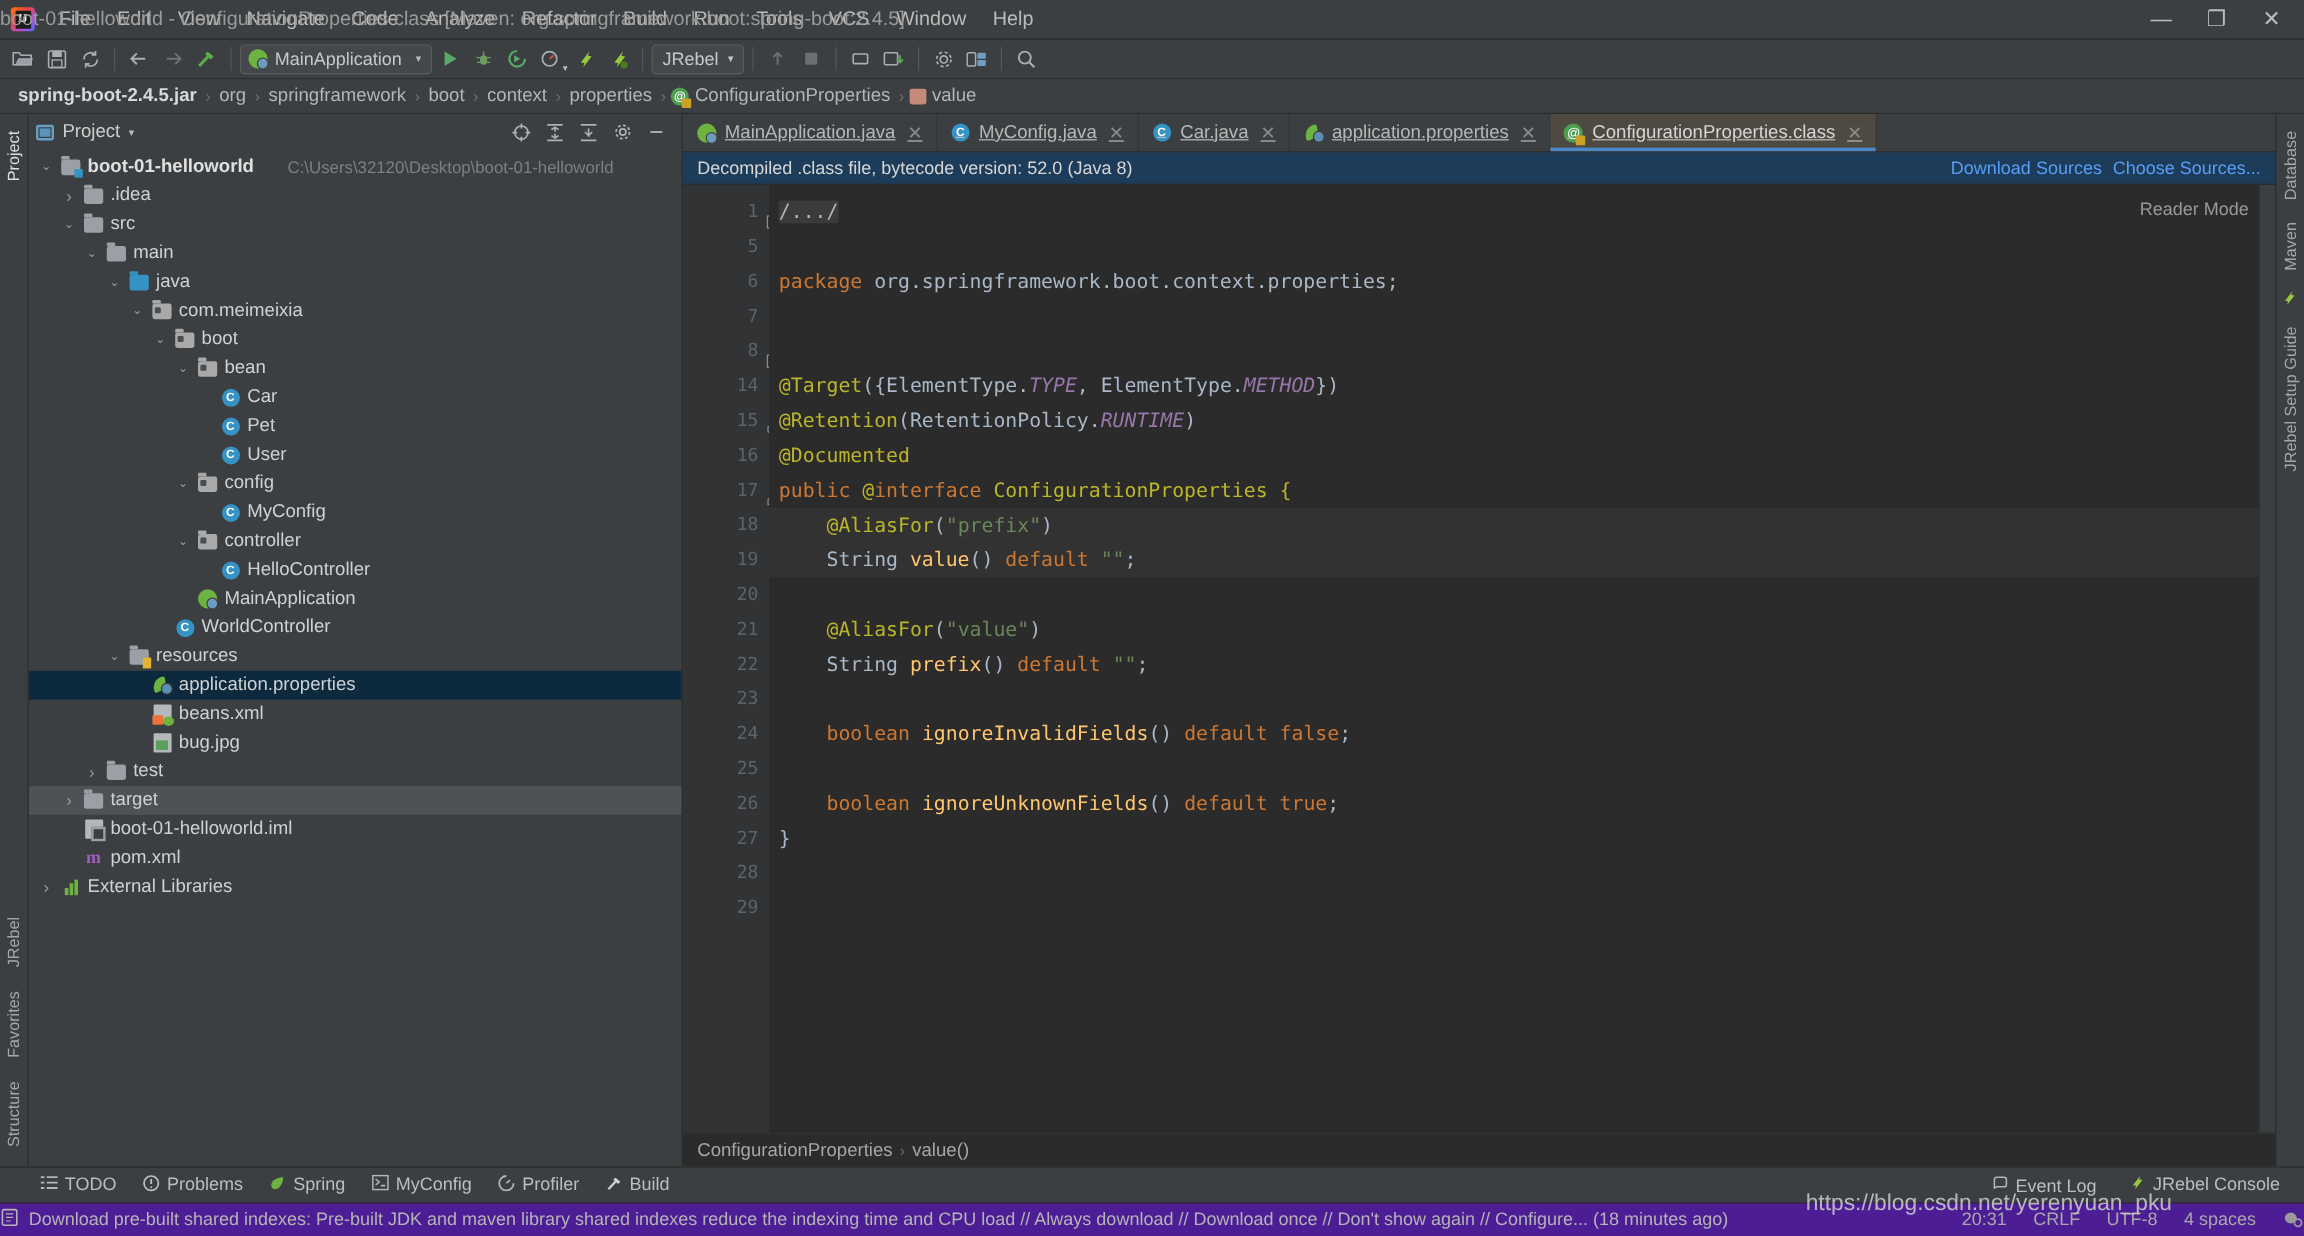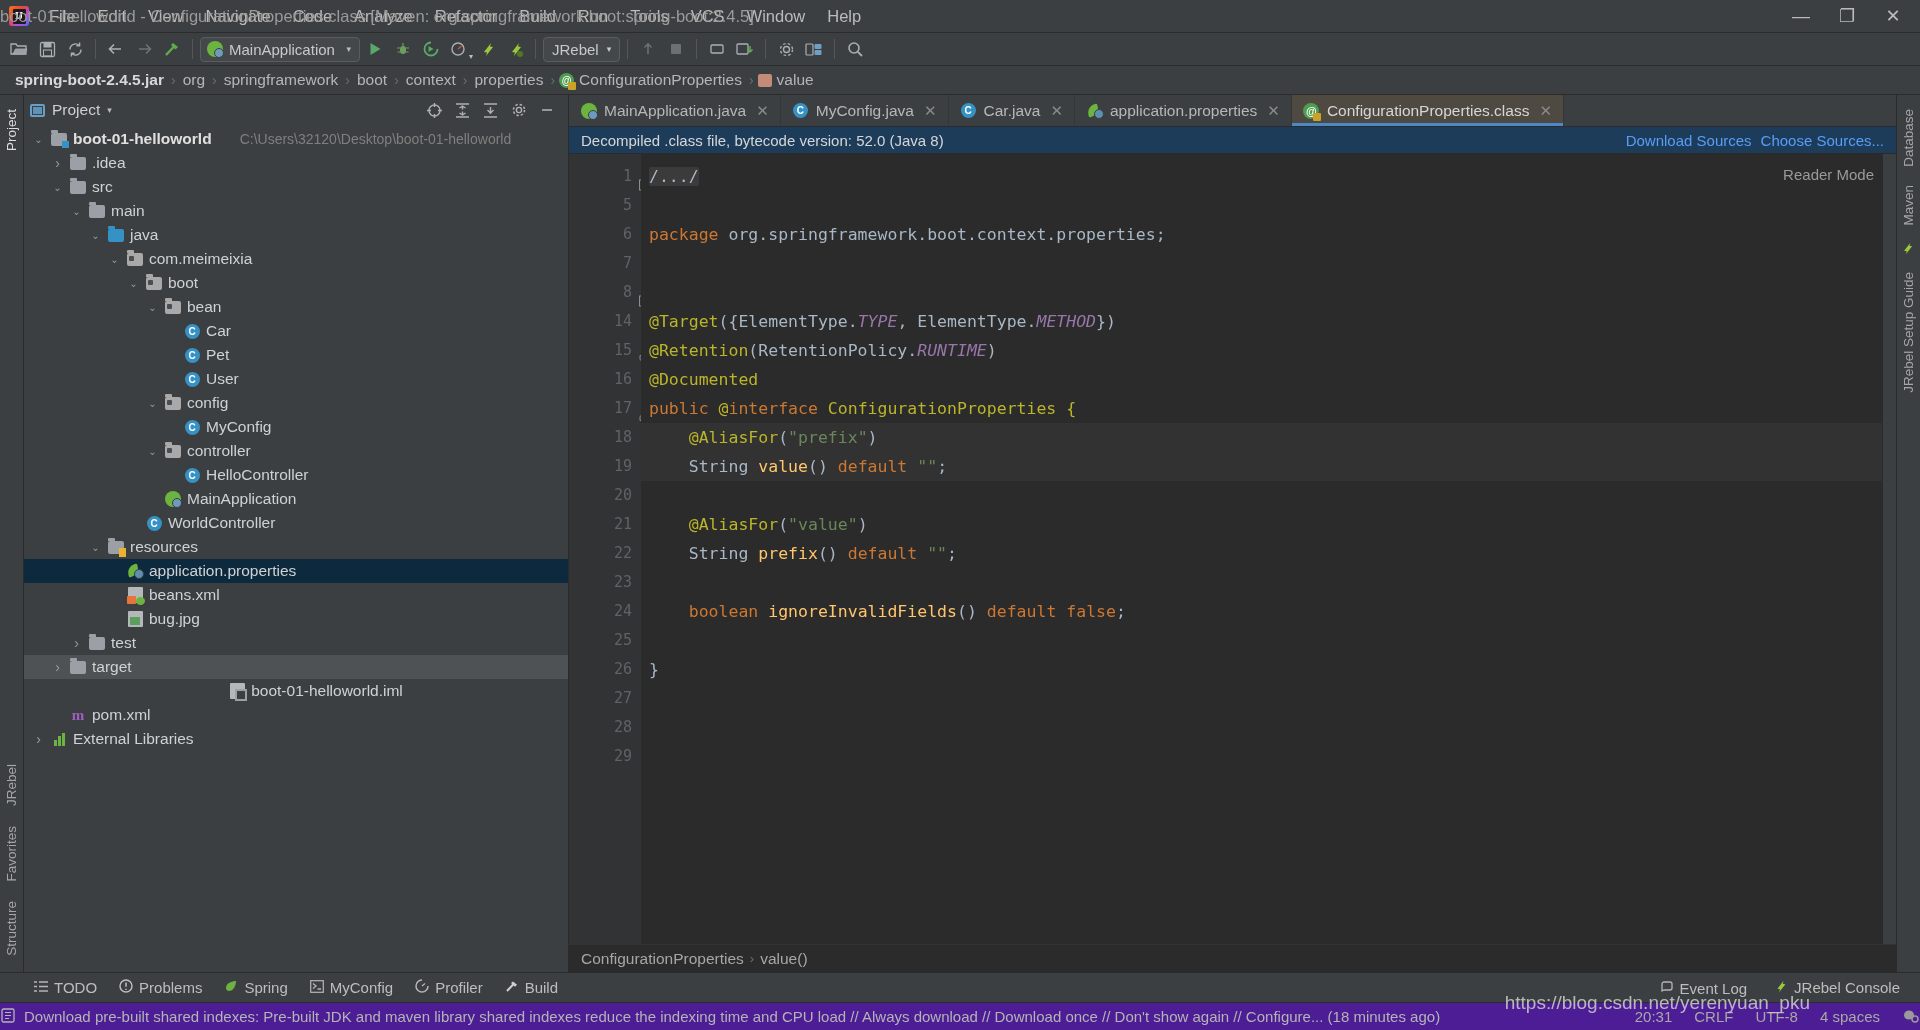--- a/index.html
+++ b/index.html
@@ -130,21 +130,21 @@
   .imlico::after{content:"";position:absolute;right:-2px;bottom:-2px;width:8px;height:8px;background:#3c3f41;border:2px solid #9aa0a6;}
   .pomico{color:#a05fc0;font-size:15px;font-weight:bold;font-family:"Liberation Serif",serif;}
   .libico{display:flex;gap:1px;align-items:flex-end;height:14px;}
   .libico i{display:block;width:3px;background:#6db33f;}
   .scratch{width:16px;height:15px;position:relative;}
   .scratch::before{content:"";position:absolute;left:2px;top:0;width:11px;height:12px;background:#9aa0a6;transform:skewX(-12deg);border-radius:1px;}
   .scratch::after{content:"";position:absolute;right:-1px;bottom:-1px;width:9px;height:9px;border-radius:50%;background:#3592c4;}
 
   
   .editor{ flex:1 1 auto; display:flex; flex-direction:column; min-width:0; background:#2b2b2b;}
-  .tabs{ height:32px; background:#3c3f41; display:flex; align-items:stretch; border-bottom:1px solid #2b2b2b; flex:0 0 32px;}
+  .tabs{ height:32px; background:#3c3f41; display:flex; align-items:stretch; border-bottom:1px solid #2b2b2b; flex:0 0 32px;text-decoration:underline;}
   .tab{
     display:flex; align-items:center; gap:7px; padding:0 11px; font-size:15.5px; color:#b7b7b7;
     position:relative; cursor:default; border-right:1px solid #343739; white-space:nowrap;
   }
   .tab.active{ background:#4e4a42; color:#d6d6d6;}
   .tab.active::after{ content:""; position:absolute; left:0;right:0;bottom:0;height:3px;background:#4a88c7;}
   .tab .x{ color:#8b8b8b; font-size:15px; margin-left:3px;}
   .tabico{width:17px;height:17px;flex:0 0 17px;display:flex;align-items:center;justify-content:center;position:relative;}
   .atico{width:16px;height:16px;border-radius:50%;background:#4f9d4f;color:#fff;font-size:11px;display:flex;align-items:center;justify-content:center;font-weight:bold;position:relative;}
   .atico::after{content:"";position:absolute;right:-2px;bottom:-2px;width:8px;height:8px;background:#c9a227;border-radius:1px;}
@@ -602,21 +602,21 @@
             </span>
             <span class="lbl">test</span>
           </div>
           <div class="row selected2" style="padding-left: 27px;">
             <span class="arrow" style="font-size: 14px;">›</span>
             <span class="ico">
               <span class="fld"></span>
             </span>
             <span class="lbl">target</span>
           </div>
-          <div class="row" style="padding-left: 27px; justify-content: center;">
+          <div class="row" style="padding-left: 27px;">
             <span class="arrow none"></span>
             <span class="ico">
               <span class="imlico"></span>
             </span>
             <span class="lbl">boot-01-helloworld.iml</span>
           </div>
           <div class="row" style="padding-left: 27px;">
             <span class="arrow none"></span>
             <span class="ico">
               <span class="pomico">m</span>
@@ -734,20 +734,21 @@
             <div class="cline"><span class="t-plain"><span class="t-ann">@Documented</span></span></div>
             <div class="cline"><span class="t-plain"><span class="t-kw">public</span> <span class="t-ann">@<span class="t-kw">interface</span><span class="t-ann"> ConfigurationProperties {</span></span></span></div>
             <div class="cline hl"><span class="t-plain">    <span class="t-ann">@AliasFor</span>(<span class="t-str">"prefix"</span>)</span></div>
             <div class="cline hl"><span class="t-plain">    String <span class="t-method">value</span>() <span class="t-kw">default</span> <span class="t-str">""</span>;</span></div>
             <div class="cline">&nbsp;</div>
             <div class="cline"><span class="t-plain">    <span class="t-ann">@AliasFor</span>(<span class="t-str">"value"</span>)</span></div>
             <div class="cline"><span class="t-plain">    String <span class="t-method">prefix</span>() <span class="t-kw">default</span> <span class="t-str">""</span>;</span></div>
             <div class="cline">&nbsp;</div>
             <div class="cline"><span class="t-plain">    <span class="t-kw">boolean</span> <span class="t-method">ignoreInvalidFields</span>() <span class="t-kw">default</span> <span class="t-kw">false</span>;</span></div>
             <div class="cline">&nbsp;</div>
+            <div class="cline"><span class="t-plain">    <span class="t-kw">boolean</span> <span class="t-method">ignoreUnknownFields</span>() <span class="t-kw">default</span> <span class="t-kw">true</span>;</span></div>
             <div class="cline"><span class="t-plain">}</span></div>
             <div class="cline">&nbsp;</div>
           </div>
         <div class="marker-gap"></div>
       </div>
 
       <div class="bottombc">
         <span>ConfigurationProperties</span>
         <span class="sep">›</span>
         <span>value()</span>

